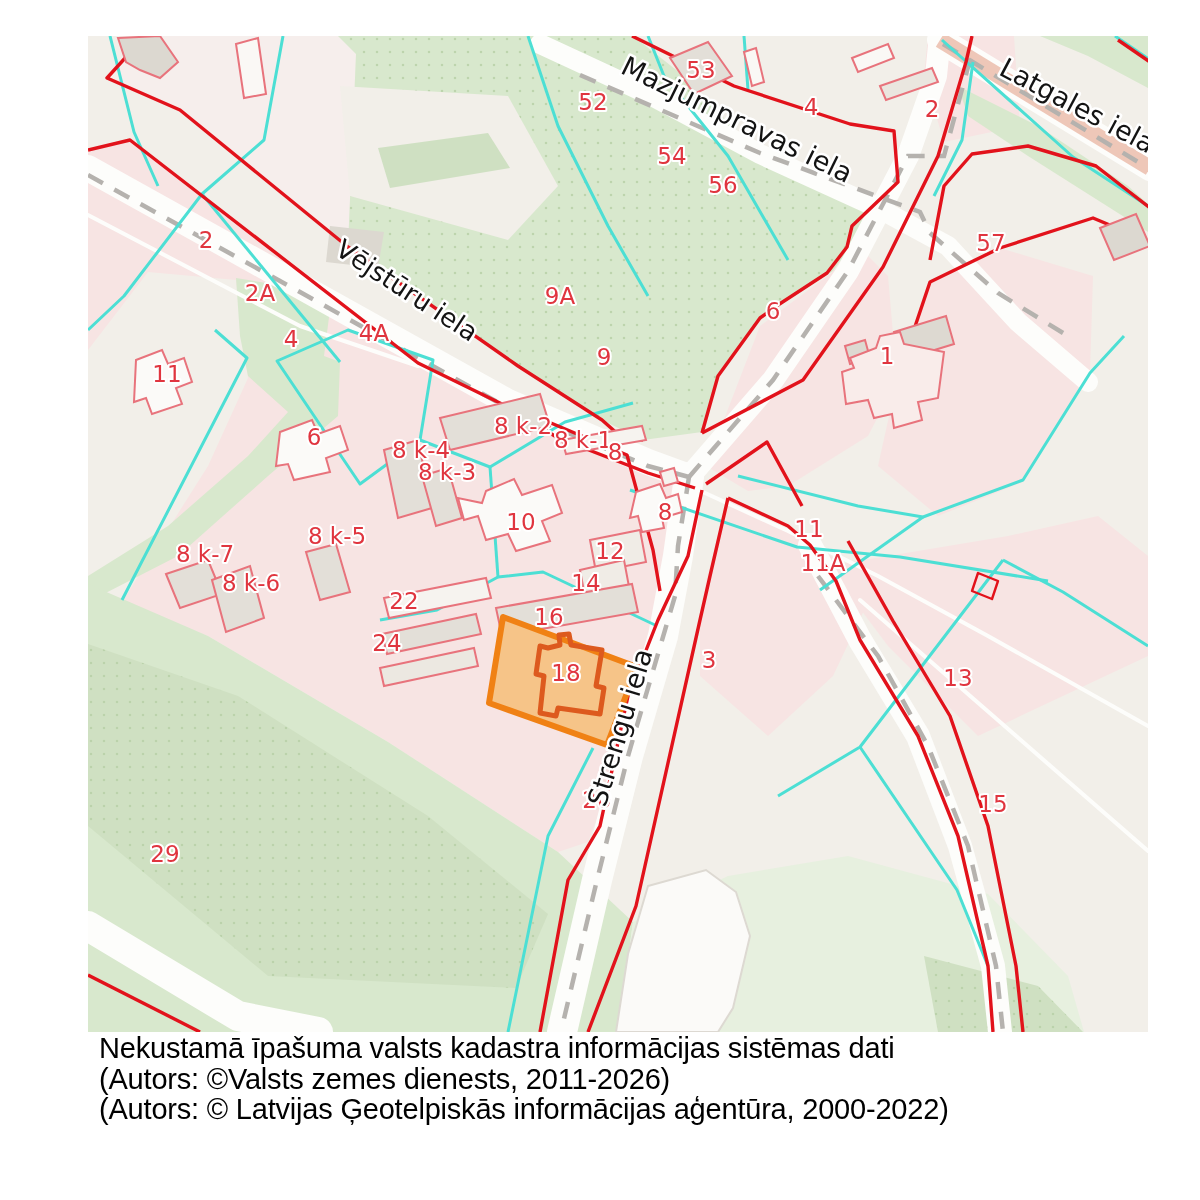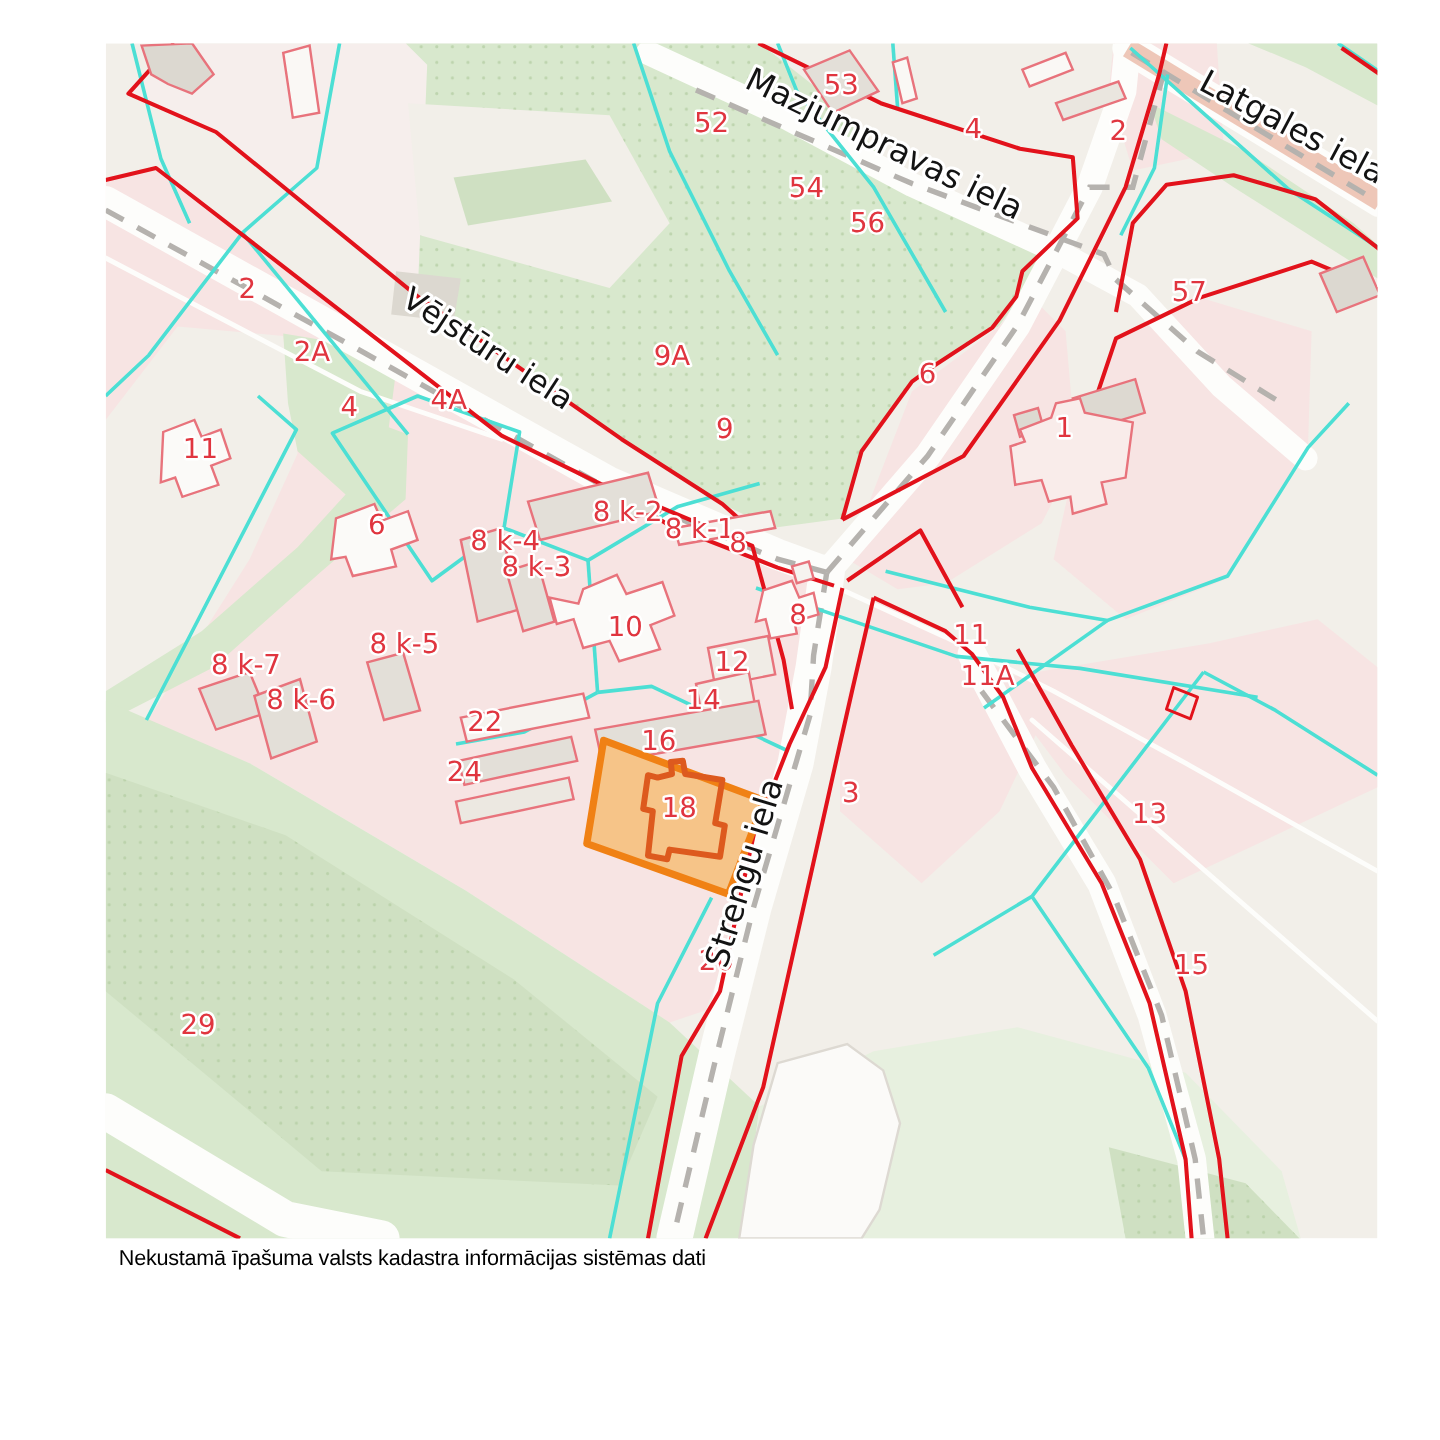--- a/index.html
+++ b/index.html
@@ -6,21 +6,21 @@
     font-family:"Liberation Sans",sans-serif;}
   #frame{position:relative;width:1200px;height:1200px;background:#fff;overflow:hidden;}
   #map-wrap{position:absolute;left:88px;top:36px;width:1060px;height:1148px;overflow:hidden;}
   #map-wrap svg{display:block;}
   .street-label{font-family:"DejaVu Sans",sans-serif;fill:#131313;stroke:#ffffff;
     stroke-width:5px;paint-order:stroke;stroke-linejoin:round;font-weight:500;}
   .parcel-label{font-family:"DejaVu Sans",sans-serif;fill:#e0353f;stroke:#ffffff;
     stroke-width:4px;paint-order:stroke;stroke-linejoin:round;text-anchor:middle;
     font-size:23px;font-weight:500;}
   #caption{position:absolute;left:99px;top:1033px;width:1050px;color:#000;
-    font-size:18px;line-height:30.5px;letter-spacing:-0.2px;}
+    font-size:29px;line-height:30.5px;letter-spacing:-0.2px;}
   .cap-line{white-space:nowrap;}
 </style>
 </head>
 <body>
 
 <div id="frame">
 
   <div id="map-wrap">
     <svg width="1060" height="996" viewBox="0 0 1060 996">
       <defs>
@@ -217,15 +217,17 @@
           <text transform="translate(645,92) rotate(26)" class="street-label" font-size="27" text-anchor="middle">Mazjumpravas iela</text>
           <text transform="translate(314,262) rotate(33)" class="street-label" font-size="26" text-anchor="middle">Vējstūru iela</text>
           <text transform="translate(985,78) rotate(28)" class="street-label" font-size="27" text-anchor="middle">Latgales iela</text>
           <text transform="translate(541,694) rotate(-73)" class="street-label" font-size="27" text-anchor="middle">Strengu iela</text>
         </g>
     </svg>
   </div>
 
   <div id="caption">
     <div class="cap-line">Nekustamā īpašuma valsts kadastra informācijas sistēmas dati</div>
+    <div class="cap-line">(Autors: ©Valsts zemes dienests, 2011-2026)</div>
+    <div class="cap-line">(Autors: © Latvijas Ģeotelpiskās informācijas aģentūra, 2000-2022)</div>
   </div>
 
 </div>
 
 </body></html>

